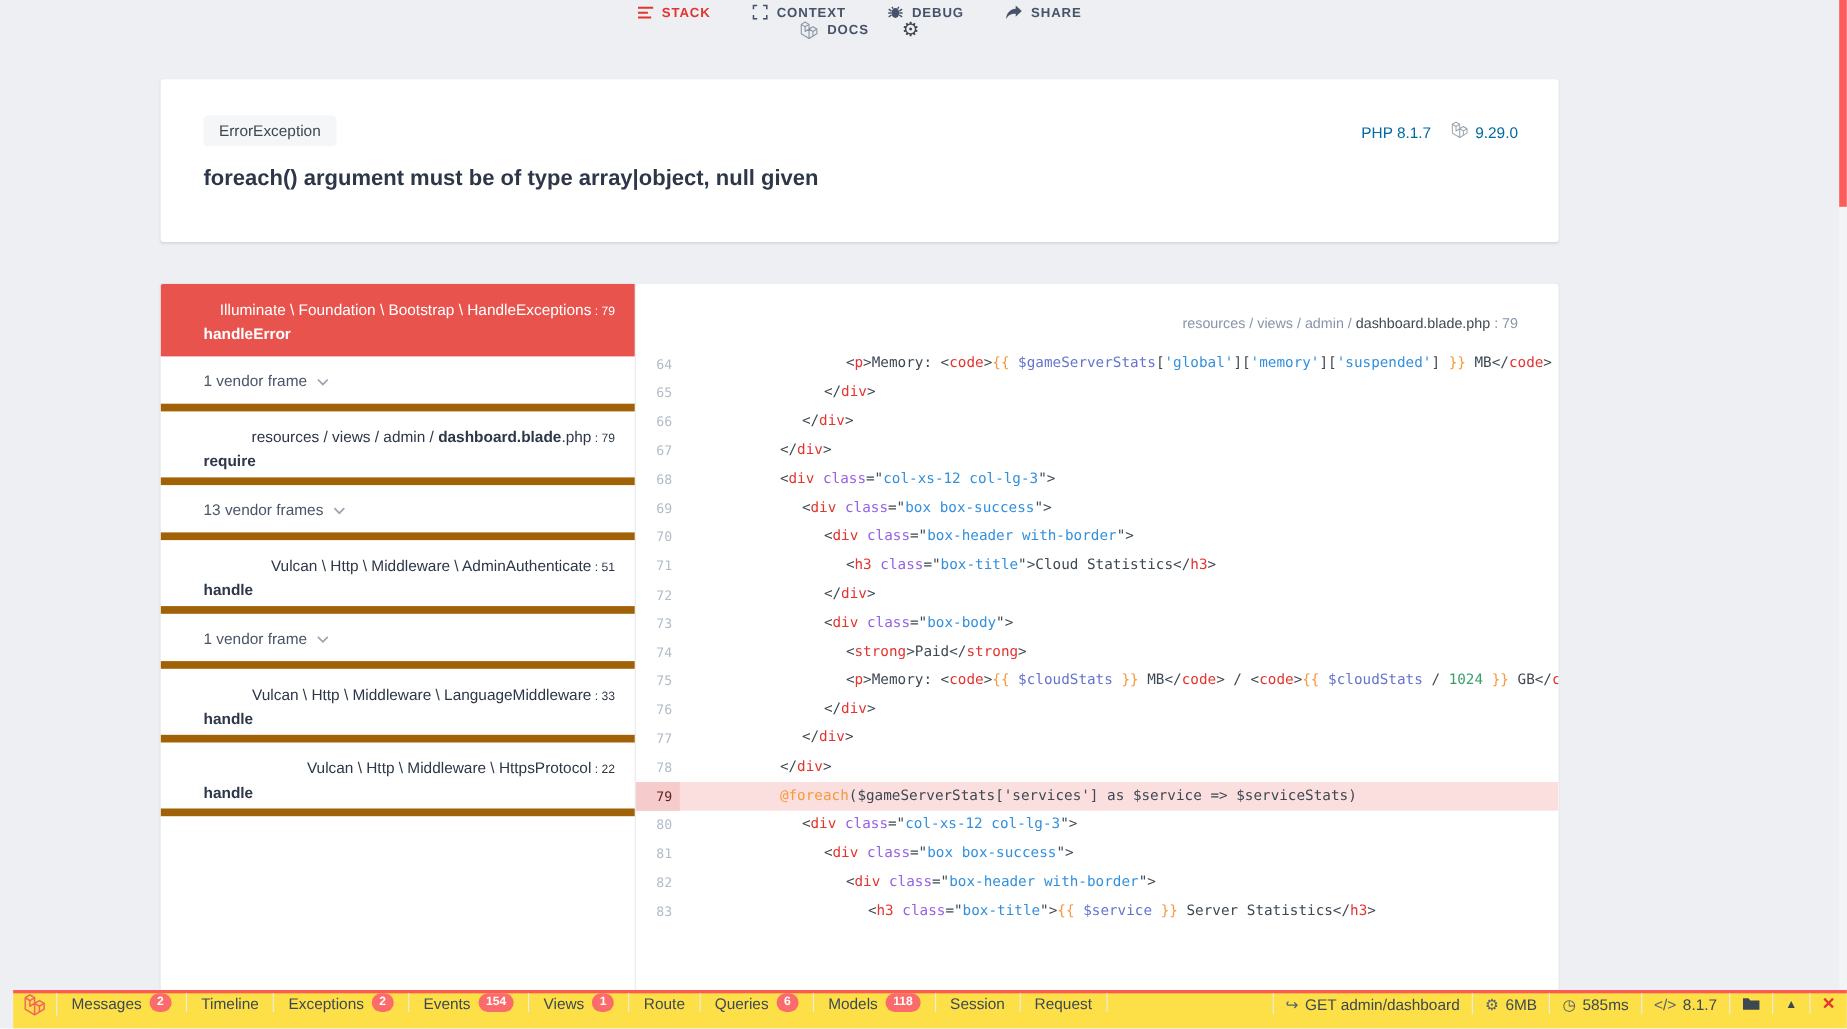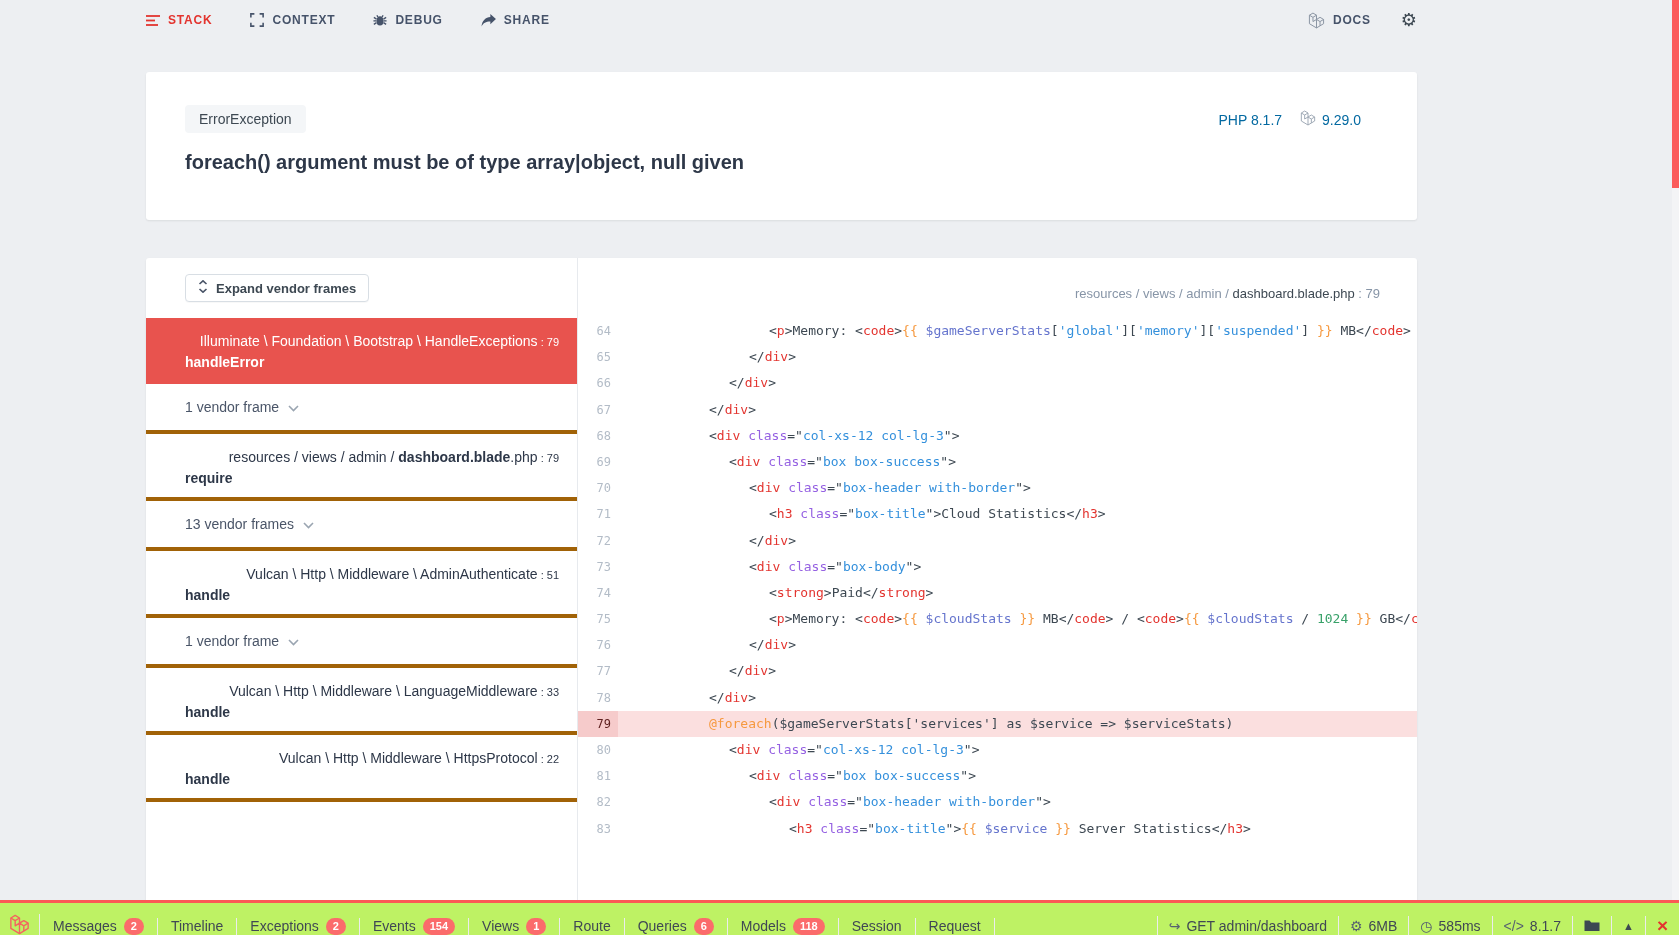--- a/index.html
+++ b/index.html
@@ -1,52 +1,52 @@
 <!DOCTYPE html>
 <html><head>
 <meta charset="utf-8">
 <style>
   * { margin:0; padding:0; box-sizing:border-box; }
   html,body { width:1679px; height:935px; overflow:hidden; }
   body { background:#edeff2; font-family:"Liberation Sans", sans-serif; color:#3d4852; }
   .page { position:relative; width:1679px; height:935px; overflow:hidden; }
-  .shell { width:1271px; margin-left:146px; }
+  .shell { width:1271px; margin-left:146px;flex-direction:column; }
 
   
   .topnav { height:40px; display:flex; align-items:center; }
   .nav-row { display:flex; align-items:center; justify-content:space-between; }
   .nav-left { display:flex; align-items:center; gap:38px; }
   .nav-item { display:inline-flex; align-items:center; gap:8px; font-size:12px; font-weight:700;
               letter-spacing:.8px; color:#46536a; cursor:pointer; }
   .nav-item.active { color:#e3342f; }
   .nav-item svg { display:block; }
   .nav-right { display:flex; align-items:center; gap:30px; }
   .gear-glyph { font-size:18px; color:#3d4852; line-height:1; cursor:pointer; }
 
   
   .error-card { margin-top:32px; background:#fff; border-radius:3px; height:148px;
-                box-shadow:0 1px 2px rgba(27,31,35,.09); padding:33px 56px 0 39px; }
+                box-shadow:0 1px 2px rgba(27,31,35,.09); padding:33px 37px 0 39px; }
   .error-top { display:flex; align-items:flex-start; justify-content:space-between; }
   .chip { display:inline-block; background:#f4f6f8; border-radius:4px; padding:6px 14px;
           font-size:14px; color:#3d4852; }
   .versions { display:flex; align-items:center; gap:18px; color:#0369a1; font-size:14px; padding-top:5px; }
   .versions .lv { display:flex; align-items:center; gap:6px; }
   .error-msg { margin-top:18px; font-size:20px; font-weight:600; color:#2d3748; }
 
   
   .stack-card { margin-top:38px; background:#fff; border-radius:3px 3px 0 0;
                 box-shadow:0 1px 2px rgba(27,31,35,.09); height:677px; display:flex; overflow:hidden; }
   .frames-col { width:432px; flex:0 0 432px; border-right:1px solid #e7eaee; }
   .expand-row { height:60px; display:flex; align-items:center; padding-left:39px; }
   .expand-btn { display:inline-flex; align-items:center; gap:8px; background:#fff;
                 border:1px solid #d8dee4; border-radius:4px; padding:5px 12px;
                 font-size:13px; font-weight:600; color:#3d4852; cursor:pointer;
                 font-family:"Liberation Sans", sans-serif; box-shadow:0 1px 1px rgba(0,0,0,.03); }
   ul.frames { list-style:none; }
-  .frame { padding:0 18px 0 39px; border-bottom:4px solid #a16207; cursor:pointer; }
+  .frame { padding:0 18px 0 39px; border-bottom:7px solid #a16207; cursor:pointer; }
   .frame.app { height:67px; padding-top:13px; }
   .frame.app .fpath { font-size:14px; color:#2d3748; line-height:20px;text-align:right; }
   .frame.app .fpath b { font-weight:700; }
   .frame .vnum { font-size:11px; }
   .frame .fmethod { font-size:14px; font-weight:700; color:#2d3748; margin-top:2px; }
   .frame.active { background:#e8534e; border-bottom:none; height:66px; padding-top:13px; }
   .frame.active .fpath, .frame.active .fmethod { color:#fff; }
   .frame.collapsed { height:50px; display:flex; align-items:center; gap:9px;
                      font-size:14px; color:#4a5568; }
   .frame.collapsed svg { margin-top:2px; }
@@ -63,22 +63,22 @@
   .crow.hl .gut { background:#f6cbcb; color:#5f2120; }
   .seg-p, .seg-x { color:#3d4852; }
   .seg-t { color:#e3342f; }
   .seg-a { color:#9561e2; }
   .seg-s { color:#3490dc; }
   .seg-v { color:#6574cd; }
   .seg-b, .seg-d { color:#f6993f; }
   .seg-n { color:#38a169; }
 
   
-  .debugbar { position:absolute; left:0; right:0; bottom:0; height:35px; background:#bef264;
-              border-top:3px solid #fb5a55; display:flex; align-items:flex-end; z-index:30;
+  .debugbar { position:absolute; left:12px; right:0; bottom:0; height:35px; background:#fde047;
+              border-top:3px solid #fb5a55; display:flex; align-items:flex-start; z-index:30;
               font-size:14px; color:#404854; }
   .db-logo { display:flex; align-items:center; padding:0 10px; border-right:1px solid #ececec; }
   ul.db-tabs { list-style:none; display:flex; align-items:stretch; }
   .db-tab { display:flex; align-items:center; gap:7px; padding:0 13px; border-right:1px solid #ececec;
             cursor:pointer; white-space:nowrap; }
   .badge { background:#fb6b6b; color:#fff; font-size:11px; font-weight:700; border-radius:9px;
            padding:2px 7px; line-height:1.2; }
   .db-right { margin-left:auto; display:flex; align-items:stretch; }
   .db-stat { display:flex; align-items:center; gap:6px; padding:0 11px; border-left:1px solid #ececec;
              white-space:nowrap; }
@@ -179,31 +179,20 @@
             </span>
             <span>9.29.0</span>
           </span>
         </div>
       </div>
       <h1 class="error-msg">foreach() argument must be of type array|object, null given</h1>
     </section>
 
     <section class="stack-card">
       <aside class="frames-col">
-        <div class="expand-row">
-          <button class="expand-btn">
-            <span>
-              <svg width="10" height="13" viewBox="0 0 10 13" fill="none" stroke="#4a5568" stroke-width="1.6">
-                  <path d="M1.5 4 L5 0.8 L8.5 4"></path>
-                  <path d="M1.5 9 L5 12.2 L8.5 9"></path>
-                </svg>
-            </span>
-            <span>Expand vendor frames</span>
-          </button>
-        </div>
         <ul class="frames" id="frames">
             <li class="frame app active">
               <div class="fpath"><span>Illuminate \ Foundation \ Bootstrap \ HandleExceptions</span><span class="vnum"> : 79</span></div>
               <div class="fmethod">handleError</div>
             </li>
             <li class="frame collapsed">
               <span>1 vendor frame</span>
               <span><svg width="11" height="7" viewBox="0 0 11 7" fill="none" stroke="#9aa5b1" stroke-width="1.6">
                   <path d="M1 1 L5.5 5.5 L10 1"></path>
                 </svg></span>

